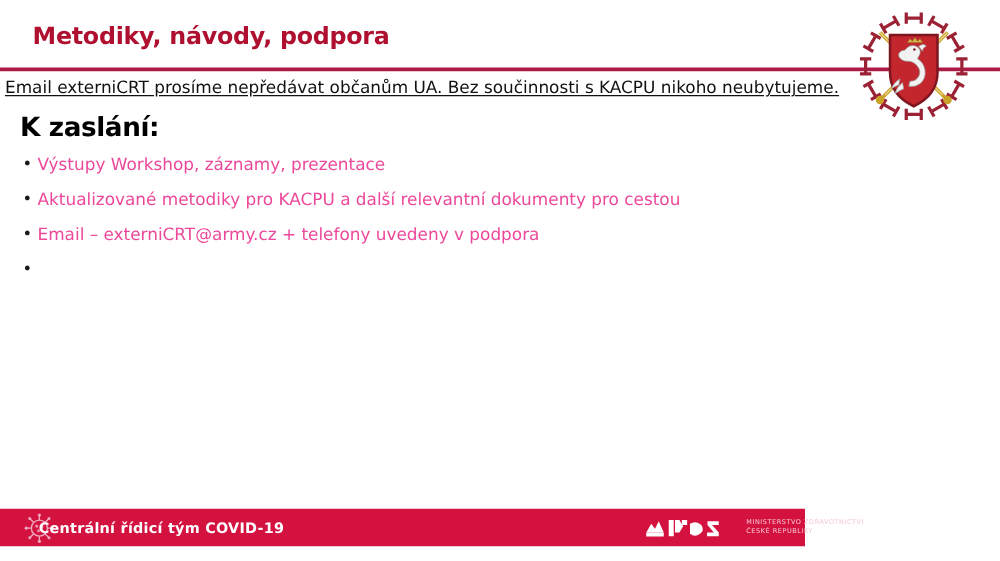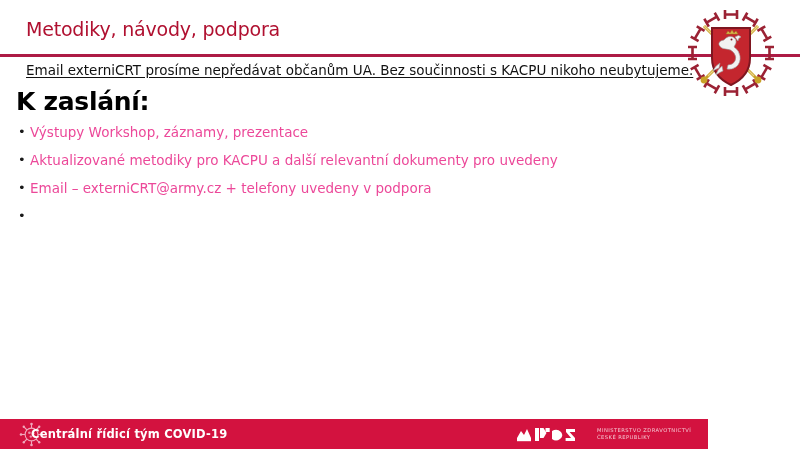--- a/index.html
+++ b/index.html
@@ -15,21 +15,21 @@
     font-family: "DejaVu Sans", "Liberation Sans", sans-serif;
     color: #000000;
   }
 
   
   #slide-title {
     position: absolute;
     left: 26px;
     top: 18px;
     font-size: 19px;
-    font-weight: normal;
+    font-weight: bold;
     letter-spacing: -0.2px;
     color: #B01030;
     white-space: nowrap;
   }
 
   
   #title-rule {
     position: absolute;
     left: 0;
     top: 54px;
@@ -41,33 +41,33 @@
   
   #content {
     position: absolute;
     left: 0;
     top: 60px;
     width: 800px;
   }
 
   .lead-line {
     margin: 0;
-    padding: 0 0 0 26px;
+    padding: 0 0 0 4px;
     font-size: 13.5px;
     line-height: 20px;
     text-decoration: underline;
     text-underline-offset: 2px;
     color: #111111;
     white-space: nowrap;
   }
 
   .section-head {
     margin: 0;
     padding: 8px 0 2px 16px;
-    font-size: 25px;
+    font-size: 21px;
     font-weight: bold;
     line-height: 28px;
     letter-spacing: -0.3px;
     color: #000000;
   }
 
   .bullet-row {
     display: flex;
     align-items: flex-start;
     padding: 4px 0 4px 18px;
@@ -92,22 +92,22 @@
     top: 6px;
     width: 94px;
     height: 94px;
     z-index: 5;
   }
 
   
   #footer-band {
     position: absolute;
     left: 0;
-    bottom: 0;
-    width: 708px;
+    bottom: 12px;
+    width: 644px;
     height: 30px;
     background: #D3123F;
   }
   #footer-virus-icon {
     position: absolute;
     left: 19px;
     top: 3px;
     width: 25px;
     height: 25px;
   }
@@ -233,21 +233,21 @@
   <div class="lead-line">Email externiCRT prosíme nepředávat občanům UA. Bez součinnosti s KACPU nikoho neubytujeme.</div>
 
   <div class="section-head">K zaslání:</div>
 
   <div class="bullet-row">
     <span class="bullet-dot">•</span>
     <span class="bullet-text">Výstupy Workshop, záznamy, prezentace</span>
   </div>
   <div class="bullet-row">
     <span class="bullet-dot">•</span>
-    <span class="bullet-text">Aktualizované metodiky pro KACPU a další relevantní dokumenty pro uvedeny</span>
+    <span class="bullet-text">Aktualizované metodiky pro KACPU a další relevantní dokumenty pro cestou</span>
   </div>
 
 
   <div class="bullet-row">
     <span class="bullet-dot">•</span>
     <span class="bullet-text">Email – externiCRT@army.cz + telefony uvedeny v podpora</span>
   </div>
 
 
   <div class="bullet-row">

